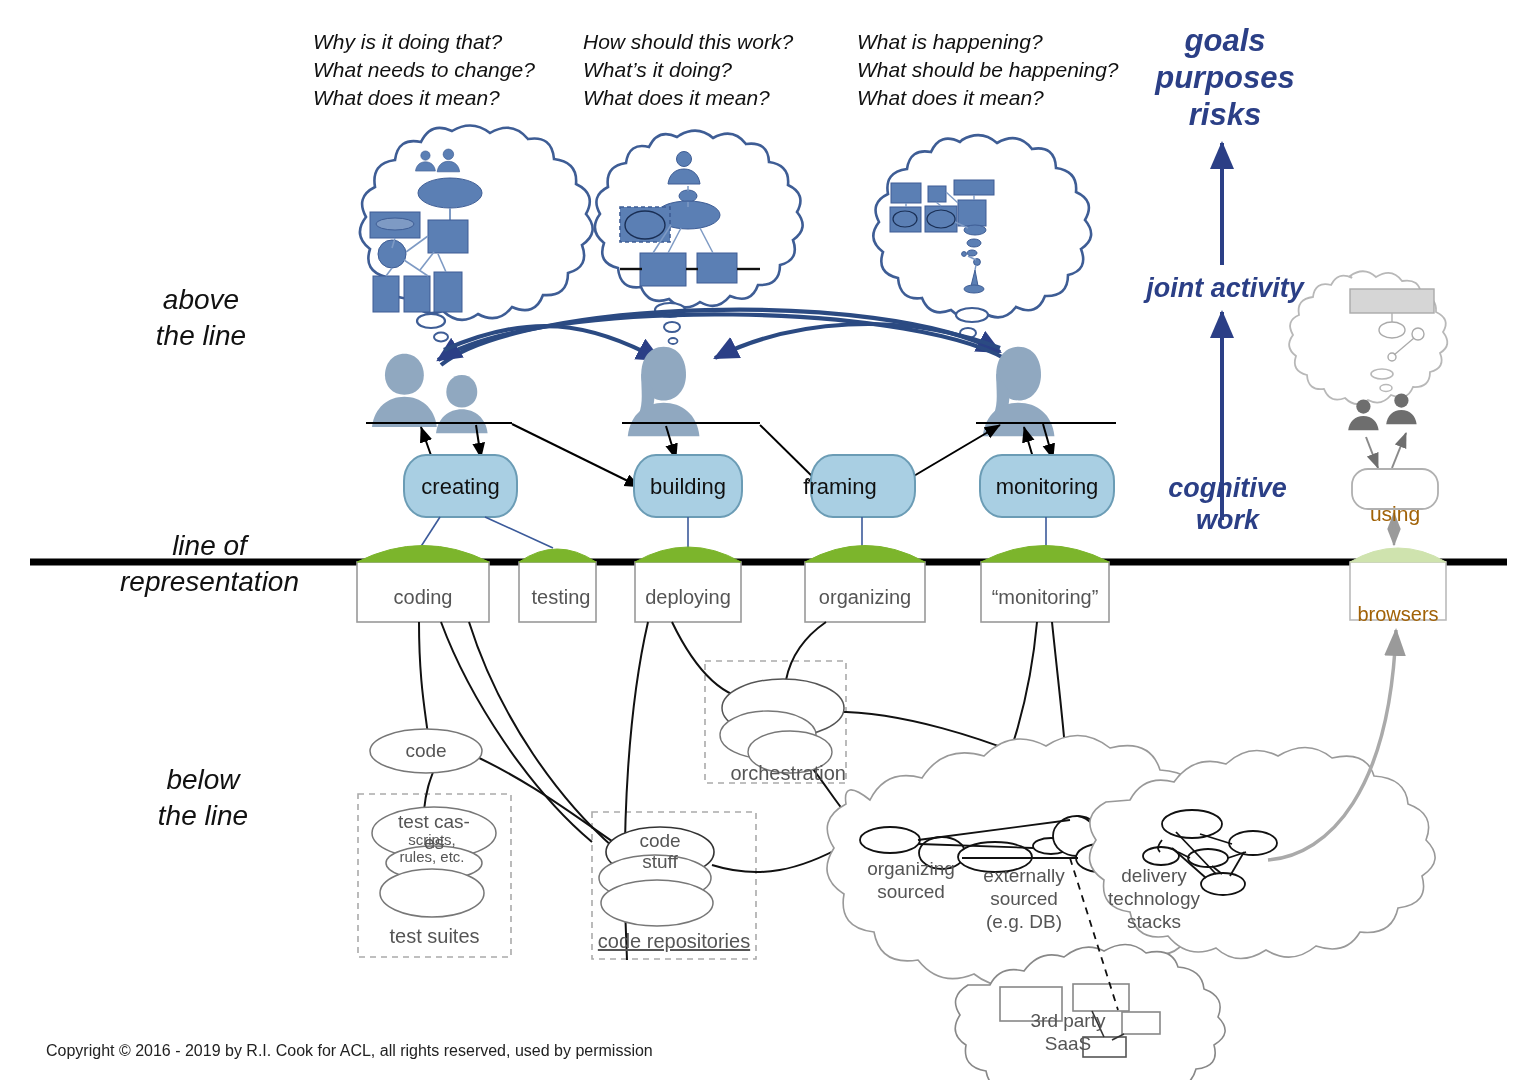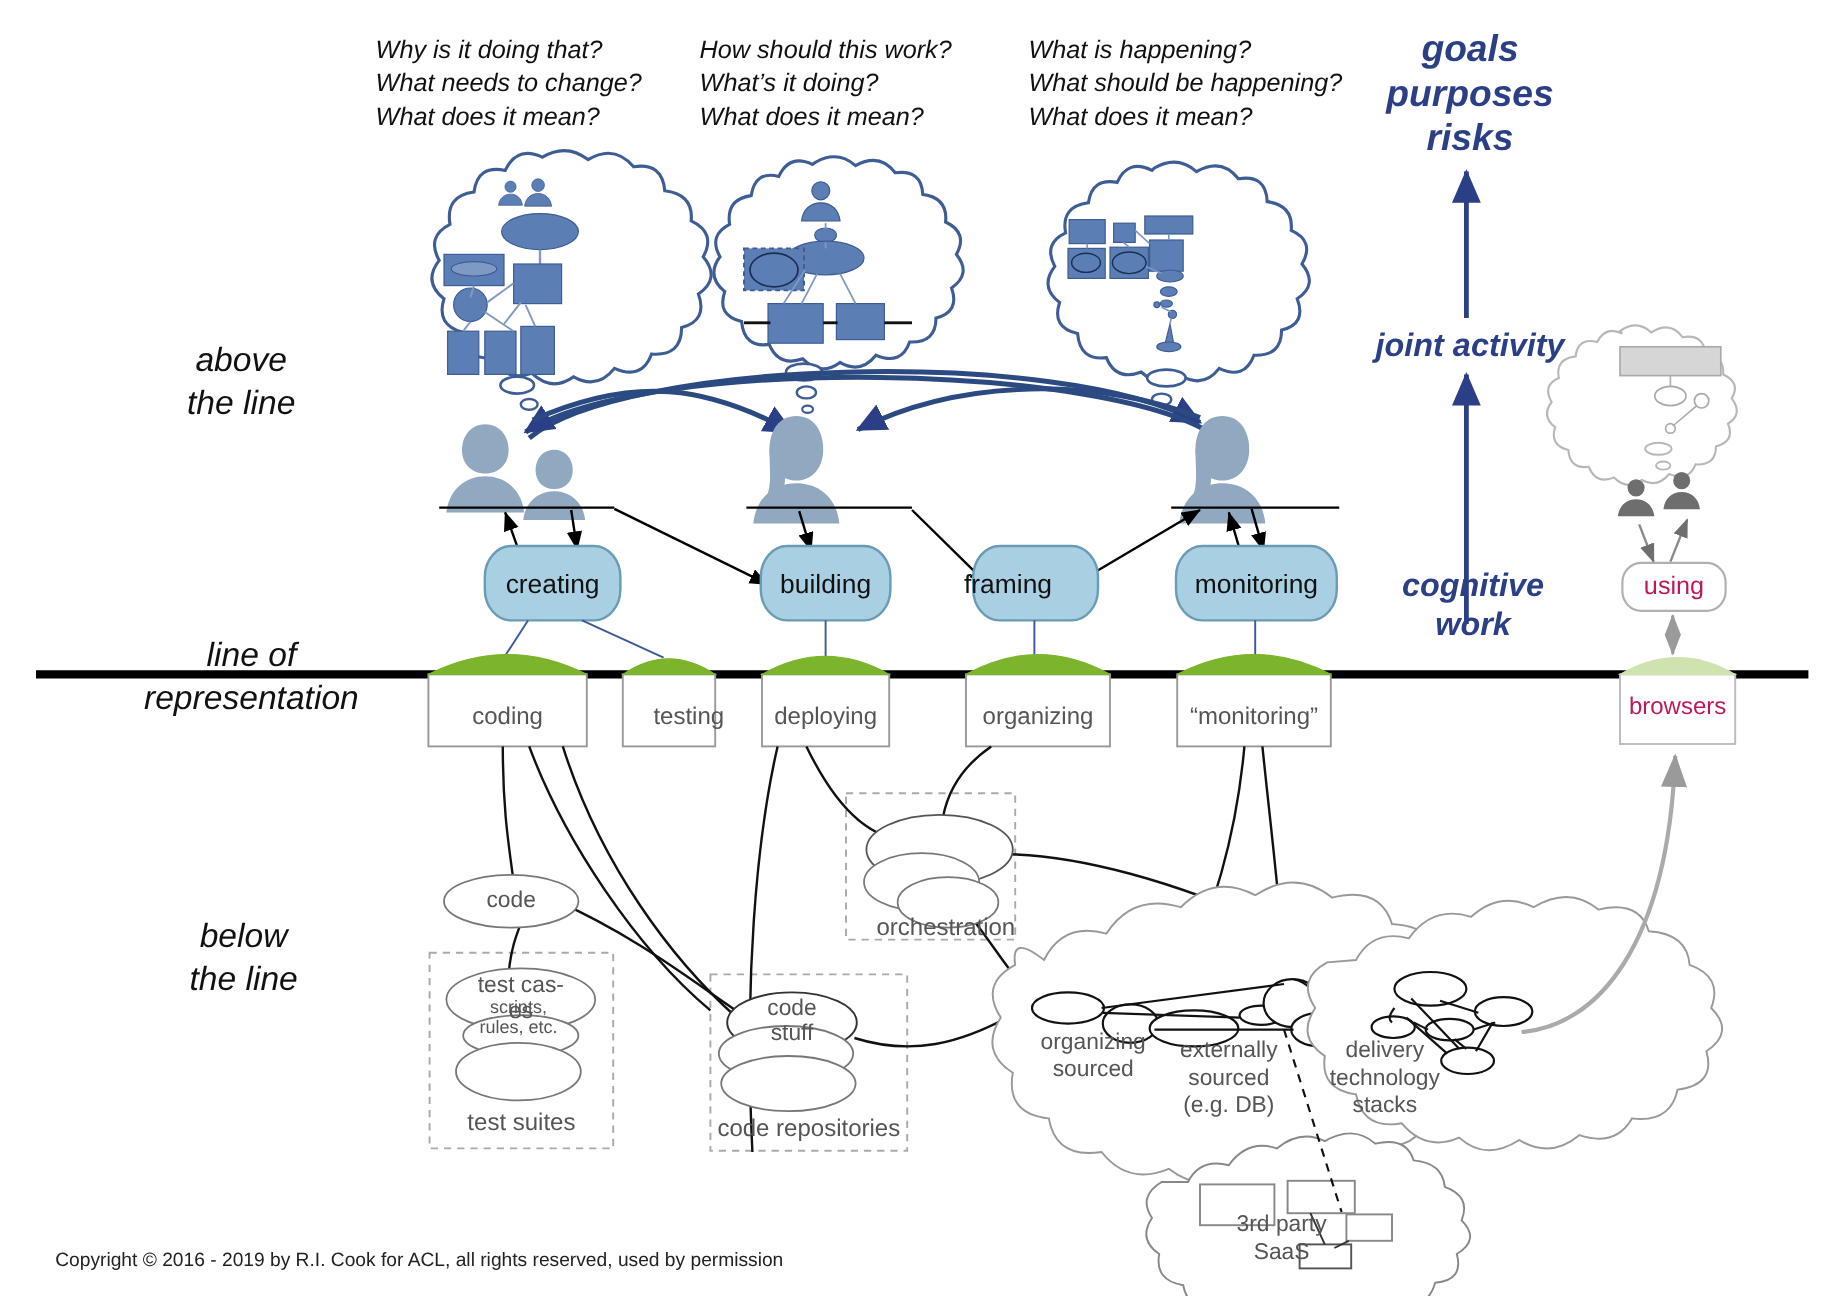--- a/index.html
+++ b/index.html
@@ -9,21 +9,21 @@
   svg#canvas{position:absolute;left:0;top:0;width:1537px;height:1080px;}
   .q-block{position:absolute;font-style:italic;font-size:21px;color:#111;line-height:1.33;white-space:pre-line;}
   .side-label{position:absolute;font-style:italic;font-size:28px;color:#111;line-height:1.28;text-align:center;white-space:pre-line;}
   .blue-label{position:absolute;font-style:italic;font-weight:bold;color:#2b3f86;line-height:1.2;text-align:center;white-space:pre-line;}
   .goals{font-size:31px;}
   .ja{font-size:27px;}
   .cw{font-size:27px;}
   .node-text{position:absolute;text-align:center;color:#111;}
   .cap-text{font-size:22px;color:#111;}
   .rep-text{font-size:20px;color:#555;}
-  .grey-text{color:#be185d;}
+  .grey-text{color:#a16207;margin-top:25px;}
   .ell-text{position:absolute;text-align:center;color:#555;font-size:19px;line-height:1.1;}
   .dash-cap{position:absolute;text-align:center;color:#555;font-size:20px;}
   .cloud-cap{position:absolute;text-align:center;color:#555;font-size:19px;line-height:1.2;white-space:pre-line;}
   .copyright{position:absolute;left:46px;top:1042px;font-size:16px;color:#222;}
 </style>
 </head>
 <body>
 
 <div id="stage">
 
@@ -421,36 +421,36 @@
 <div class="side-label" style="left:108px;top:762px;width:190px;">below
 the line</div>
 
 <div class="node-text cap-text" style="left:404px;top:474px;width:113px;">creating</div>
 <div class="node-text cap-text" style="left:634px;top:474px;width:108px;">building</div>
 <div class="node-text cap-text" style="left:764px;top:474px;width:104px;padding-left:24px;">framing</div>
 <div class="node-text cap-text" style="left:980px;top:474px;width:134px;">monitoring</div>
 <div class="node-text cap-text grey-text" style="left:1352px;top:477px;width:86px;font-size:21px;">using</div>
 
 <div class="node-text rep-text" style="left:357px;top:586px;width:132px;">coding</div>
-<div class="node-text rep-text" style="left:519px;top:586px;width:84px;padding-left:13px;">testing</div>
+<div class="node-text rep-text" style="left:519px;top:586px;width:84px;">testing</div>
 <div class="node-text rep-text" style="left:635px;top:586px;width:106px;">deploying</div>
 <div class="node-text rep-text" style="left:805px;top:586px;width:120px;">organizing</div>
 <div class="node-text rep-text" style="left:981px;top:586px;width:128px;">“monitoring”</div>
 <div class="node-text rep-text grey-text" style="left:1350px;top:578px;width:96px;">browsers</div>
 
 <div class="ell-text" style="left:371px;top:741px;width:110px;">code</div>
 <div class="ell-text" style="left:378px;top:812px;width:112px;white-space:pre-line;">test cas-
 es</div>
 <div class="ell-text" style="left:382px;top:832px;width:100px;font-size:15px;white-space:pre-line;">scripts,
 rules, etc.</div>
 <div class="ell-text" style="left:608px;top:831px;width:104px;white-space:pre-line;">code
 stuff</div>
 
 <div class="dash-cap" style="left:358px;top:925px;width:153px;">test suites</div>
-<div class="dash-cap" style="left:584px;top:930px;width:180px;">code repositories</div>
+<div class="dash-cap" style="left:584px;top:930px;width:180px;text-decoration:underline;">code repositories</div>
 <div class="dash-cap" style="left:705px;top:762px;width:141px;text-align:right;">orchestration</div>
 
 <div class="cloud-cap" style="left:850px;top:858px;width:122px;">organizing
 sourced</div>
 <div class="cloud-cap" style="left:968px;top:865px;width:112px;">externally
 sourced
 (e.g. DB)</div>
 <div class="cloud-cap" style="left:1098px;top:865px;width:112px;">delivery
 technology
 stacks</div>

